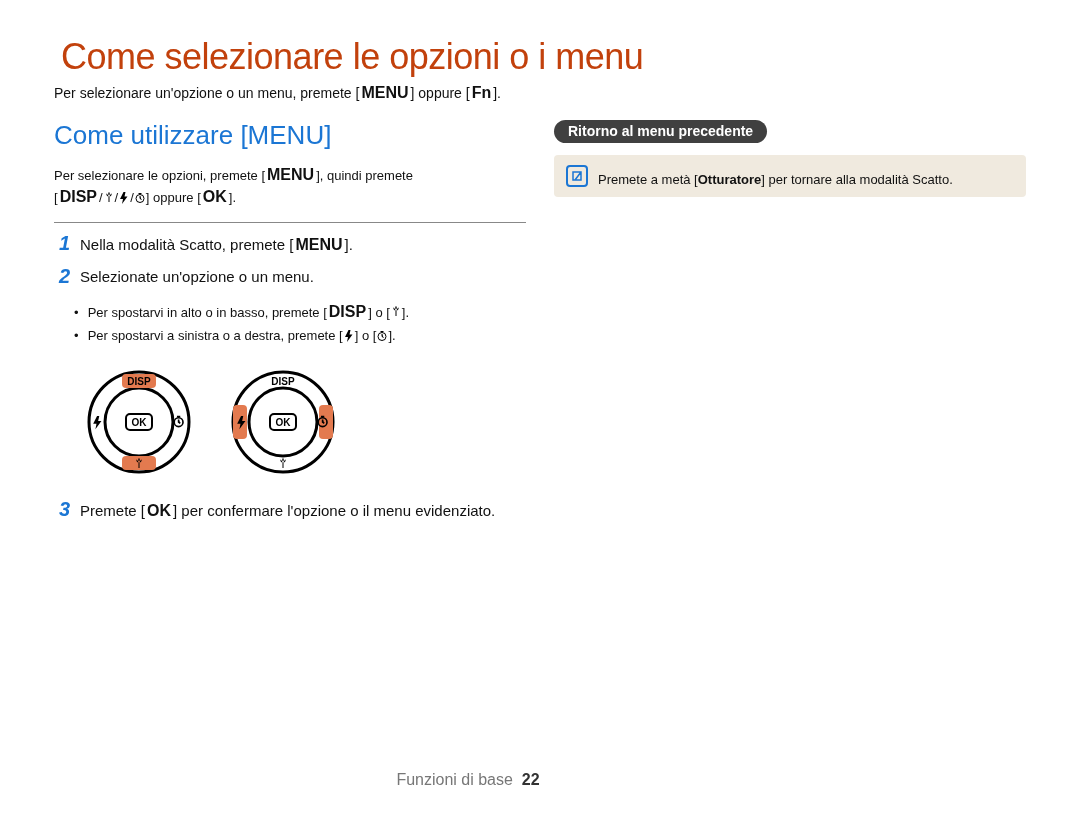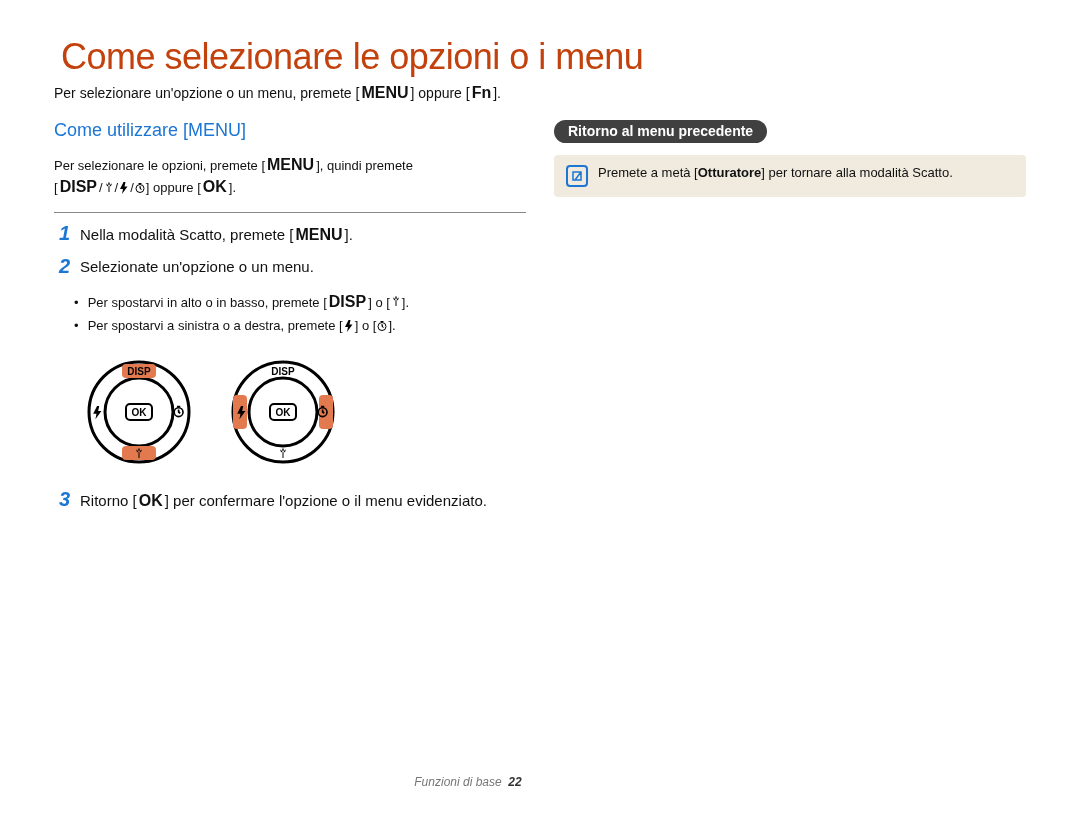--- a/index.html
+++ b/index.html
@@ -26,21 +26,21 @@
   .columns {
     display: flex;
     gap: 28px;
   }
   .col {
     flex: 1 1 50%;
     min-width: 0;
   }
   .section-title {
     color: #1b76d4;
-    font-size: 18px;
+    font-size: 26px;
     font-weight: 400;
     margin: 0 0 6px 0;
   }
   .small {
     font-size: 13px;
     line-height: 1.4;
   }
   .btn-label {
     display: inline-block;
     font-weight: 700;
@@ -110,21 +110,21 @@
     font-size: 15px;
     line-height: 1.4;
     margin-bottom: 14px;
   }
   .note {
     background: #f0eadf;
     border-radius: 4px;
     padding: 10px 12px;
     display: flex;
     gap: 10px;
-    align-items: flex-start;
+    align-items: flex-end;
     font-size: 13px;
   }
   .note .note-icon {
     border: 2px solid #1b76d4;
     color: #1b76d4;
     border-radius: 4px;
     width: 18px;
     height: 18px;
     display:flex;
     align-items:center;
@@ -132,23 +132,22 @@
     font-weight: 700;
     font-size: 12px;
     flex: 0 0 auto;
   }
   .footer {
     position: absolute;
     bottom: 26px;
     left: 0;
     width: 936px;
     text-align: center;
-    font-size: 12px;
+    font-size: 16px;
     color: #777;
-    font-style: italic;
   }
   .footer .pg {
     color: #333;
     font-weight: 600;
   }
   svg { display: inline-block; }
 </style>
 </head>
 <body>
 
@@ -255,21 +254,21 @@
               <path stroke="#000" stroke-width="3" d="M12 8v5l3 2M9 3h6M12 3v2"></path>
             </g>
           <rect x="42" y="47" width="26" height="16" rx="4" fill="#fff" stroke="#000" stroke-width="2"></rect>
           <text x="55" y="58.5" text-anchor="middle" font-size="10" font-weight="700" fill="#000">OK</text>
         </svg>
       </div>
 
       <div class="step">
         <div class="num">3</div>
         <div class="txt">
-          <span>Ritorno [</span><span class="btn-label">OK</span><span>] per confermare l'opzione o il menu evidenziato.</span>
+          <span>Premete [</span><span class="btn-label">OK</span><span>] per confermare l'opzione o il menu evidenziato.</span>
         </div>
       </div>
 
     </div>
   </div>
 
   <div class="col">
     <span class="pill">Ritorno al menu precedente</span>
     <div class="note">
       <div class="note-icon">

